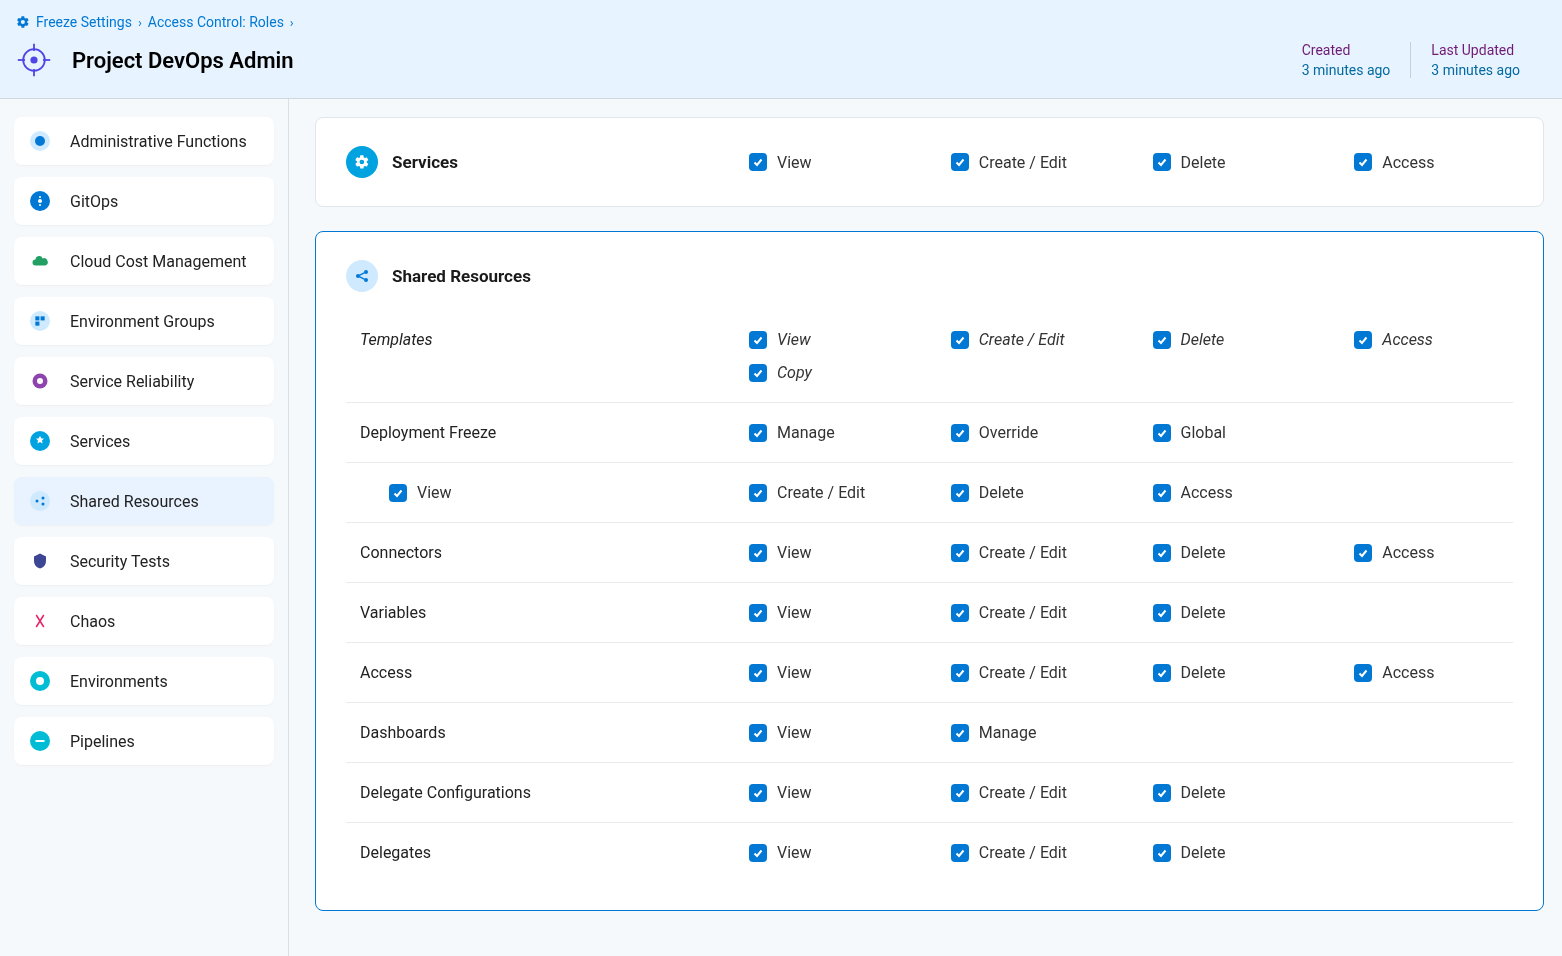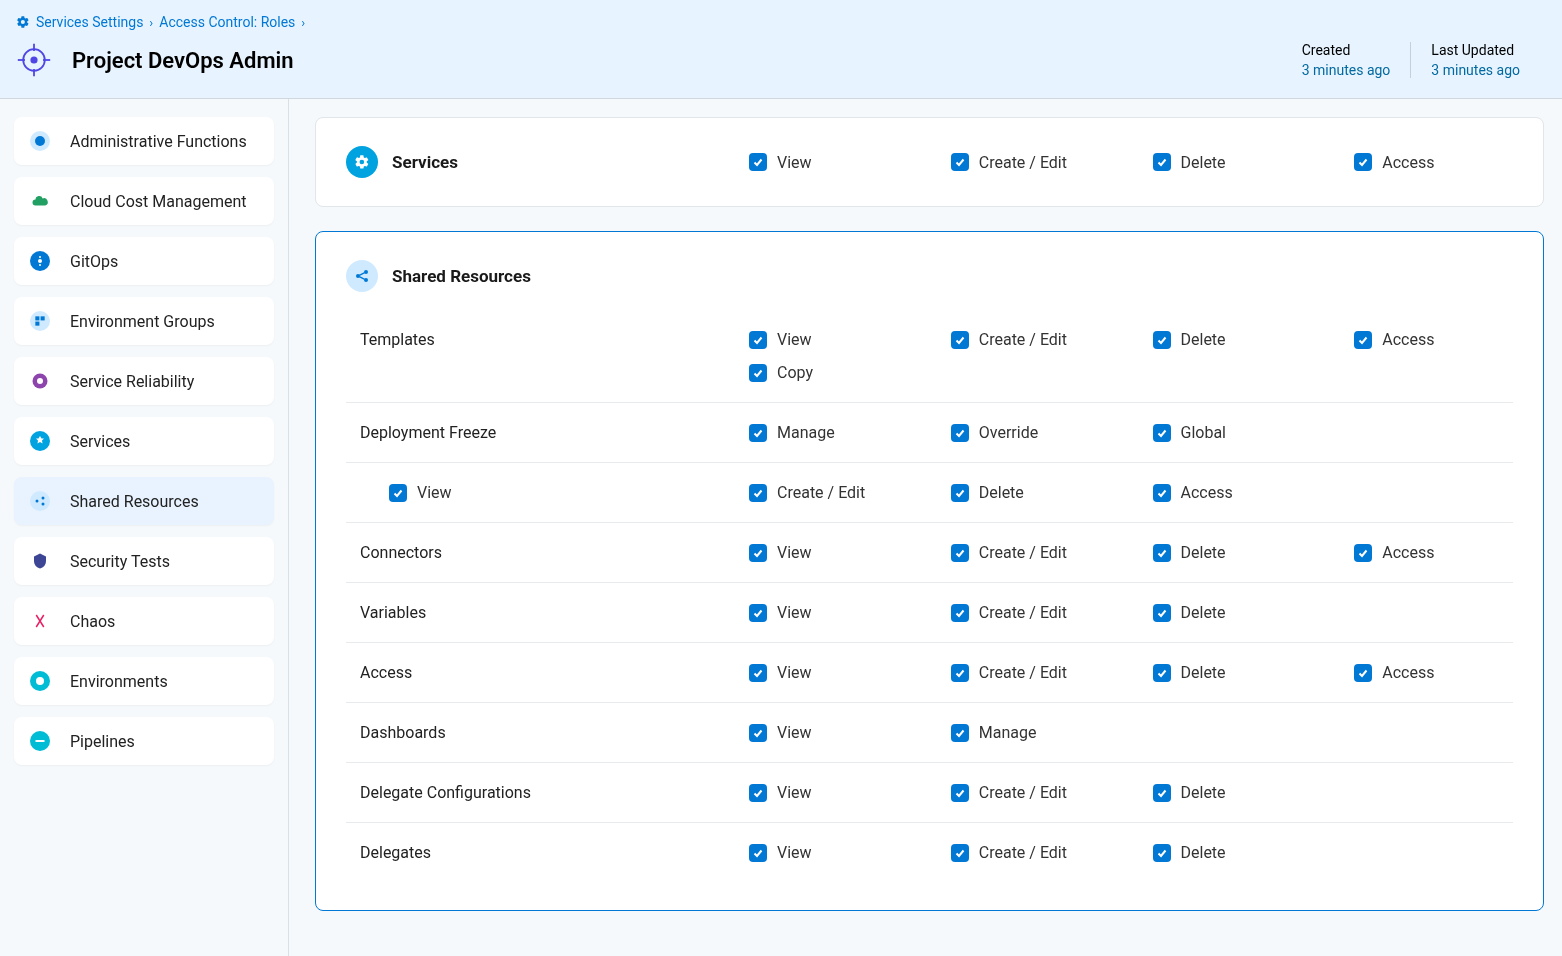--- a/index.html
+++ b/index.html
@@ -9,56 +9,56 @@
   .breadcrumb .gear { width: 14px; height: 14px; display: inline-flex; }
   .breadcrumb a { color: #0278d5; text-decoration: none; cursor: pointer; }
   .breadcrumb .chev { color: #0278d5; font-size: 13px; }
   .header-main { display: flex; align-items: center; justify-content: space-between; margin-top: 12px; }
   .title-wrap { display: flex; align-items: center; gap: 20px; }
   .title-icon { width: 36px; height: 36px; display:flex; align-items:center; justify-content:center; }
   .title { font-size: 22px; font-weight: 600; color: #000; }
   .meta { display: flex; gap: 0; font-size: 14px; color: #6b7785; }
   .meta .col { padding: 0 20px; border-left: 1px solid #c7d0d9; text-align: left; }
   .meta .col:first-child { border-left: none; }
-  .meta .label { color: #000000; margin-bottom: 4px; }
+  .meta .label { color: #701a75; margin-bottom: 4px; }
   .meta .val { color: #0369a1; }
   .body { display: flex; }
   .sidebar { width: 289px; padding: 18px 14px; border-right: 1px solid #d9e0e6; flex-shrink: 0; }
   .sidebar-item { display: flex; align-items: center; gap: 20px; padding: 14px 16px; background: #fff; border-radius: 8px; margin-bottom: 12px; box-shadow: 0 1px 2px rgba(0,0,0,0.04); font-size: 16px; color: #222; cursor: pointer; }
   .sidebar-item.active { background: #e8f3ff; }
   .sidebar-item .icon { width: 20px; height: 20px; border-radius: 50%; display:flex; align-items:center; justify-content:center; flex-shrink:0; }
   .main { flex: 1; padding: 18px 18px 30px 26px; }
   .section-card { background: #fff; border: 1px solid #e1e6ea; border-radius: 8px; padding: 28px 30px; margin-bottom: 24px; }
   .section-card.highlight { border: 1.5px solid #0278d5; }
   .section-head { display: flex; align-items: center; gap: 14px; margin-bottom: 18px; }
   .sec-icon { width: 32px; height: 32px; border-radius: 50%; background: #cfeaff; display:flex; align-items:center; justify-content:center; }
   .sec-icon.solid { background: #00a3e0; }
   .sec-title { font-size: 17px; font-weight: 700; }
   .perm-row { display: grid; grid-template-columns: 360px repeat(4, 1fr); align-items: center; padding: 20px 0; border-top: 1px solid #e7ebee; }
-  .perm-row:first-of-type { border-top: none; }
+  .perm-row:first-of-type { border-top: none; font-style: italic; }
   .perm-row.multi { align-items: start; }
   .perm-name { font-size: 16px; color: #222; padding-left: 14px; }
   .perm-check { display: inline-flex; align-items: center; gap: 10px; font-size: 16px; color: #333; margin-left: 43px; }
   .perm-group { display:flex; flex-direction:column; gap:14px; }
   .cb { width: 18px; height: 18px; border-radius: 4px; background: #0278d5; display:inline-flex; align-items:center; justify-content:center; flex-shrink:0; cursor:pointer; }
   .cb svg { width: 12px; height: 12px; }
   .svc-row { display: grid; grid-template-columns: 360px repeat(4, 1fr); align-items:center; }
   .svc-head { display:flex; align-items:center; gap:14px; }
 </style>
 </head>
 <body>
 
 <div class="header">
   <div class="breadcrumb">
     <span class="gear">
       <svg viewBox="0 0 24 24" fill="#0278d5">
           <path d="M19.14,12.94a7.07,7.07,0,0,0,.05-.94,7.07,7.07,0,0,0-.05-.94l2.11-1.65a.5.5,0,0,0,.12-.64l-2-3.46a.5.5,0,0,0-.61-.22l-2.49,1a7,7,0,0,0-1.63-.94l-.38-2.65A.5.5,0,0,0,13.76,2H9.76a.5.5,0,0,0-.5.42L8.88,5.07a7,7,0,0,0-1.63.94l-2.49-1a.5.5,0,0,0-.61.22l-2,3.46a.5.5,0,0,0,.12.64L4.38,11a7.07,7.07,0,0,0-.05.94,7.07,7.07,0,0,0,.05.94L2.27,14.53a.5.5,0,0,0-.12.64l2,3.46a.5.5,0,0,0,.61.22l2.49-1a7,7,0,0,0,1.63.94l.38,2.65a.5.5,0,0,0,.5.42h4a.5.5,0,0,0,.5-.42l.38-2.65a7,7,0,0,0,1.63-.94l2.49,1a.5.5,0,0,0,.61-.22l2-3.46a.5.5,0,0,0-.12-.64ZM11.76,15.5A3.5,3.5,0,1,1,15.26,12,3.5,3.5,0,0,1,11.76,15.5Z"></path>
         </svg>
     </span>
-    <a>Services Settings</a>
+    <a>Freeze Settings</a>
     <span class="chev">›</span>
     <a>Access Control: Roles</a>
     <span class="chev">›</span>
   </div>
   <div class="header-main">
     <div class="title-wrap">
       <span class="title-icon">
         <svg viewBox="0 0 40 40" fill="none" stroke="#4f46e5" stroke-width="2">
             <circle cx="20" cy="20" r="12"></circle>
             <circle cx="20" cy="20" r="3" fill="#4f46e5"></circle>
@@ -87,36 +87,36 @@
   <div class="sidebar">
     <div class="sidebar-item">
         <span class="icon" style="background:#cfeaff">
           <svg width="12" height="12" viewBox="0 0 24 24" fill="#0278d5">
             <circle cx="12" cy="12" r="10"></circle>
           </svg>
         </span>
         <span>Administrative Functions</span>
       </div>
     <div class="sidebar-item">
-        <span class="icon">
-          <svg width="18" height="18" viewBox="0 0 24 24" fill="#22a063">
-            <path d="M19 18H6a4 4 0 010-8 5 5 0 019.6-1.5A3.5 3.5 0 0119 18z"></path>
-          </svg>
-        </span>
-        <span>Cloud Cost Management</span>
-      </div>
-    <div class="sidebar-item">
         <span class="icon" style="background:#0278d5">
           <svg width="12" height="12" viewBox="0 0 24 24" fill="#fff">
             <circle cx="12" cy="12" r="4"></circle>
             <circle cx="12" cy="4" r="2"></circle>
             <circle cx="12" cy="20" r="2"></circle>
           </svg>
         </span>
         <span>GitOps</span>
+      </div>
+    <div class="sidebar-item">
+        <span class="icon">
+          <svg width="18" height="18" viewBox="0 0 24 24" fill="#22a063">
+            <path d="M19 18H6a4 4 0 010-8 5 5 0 019.6-1.5A3.5 3.5 0 0119 18z"></path>
+          </svg>
+        </span>
+        <span>Cloud Cost Management</span>
       </div>
     <div class="sidebar-item">
         <span class="icon" style="background:#cfeaff">
           <svg width="14" height="14" viewBox="0 0 24 24" fill="#0278d5">
             <rect x="4" y="4" width="7" height="7"></rect>
             <rect x="13" y="4" width="7" height="7"></rect>
             <rect x="4" y="13" width="7" height="7"></rect>
           </svg>
         </span>
         <span>Environment Groups</span>

